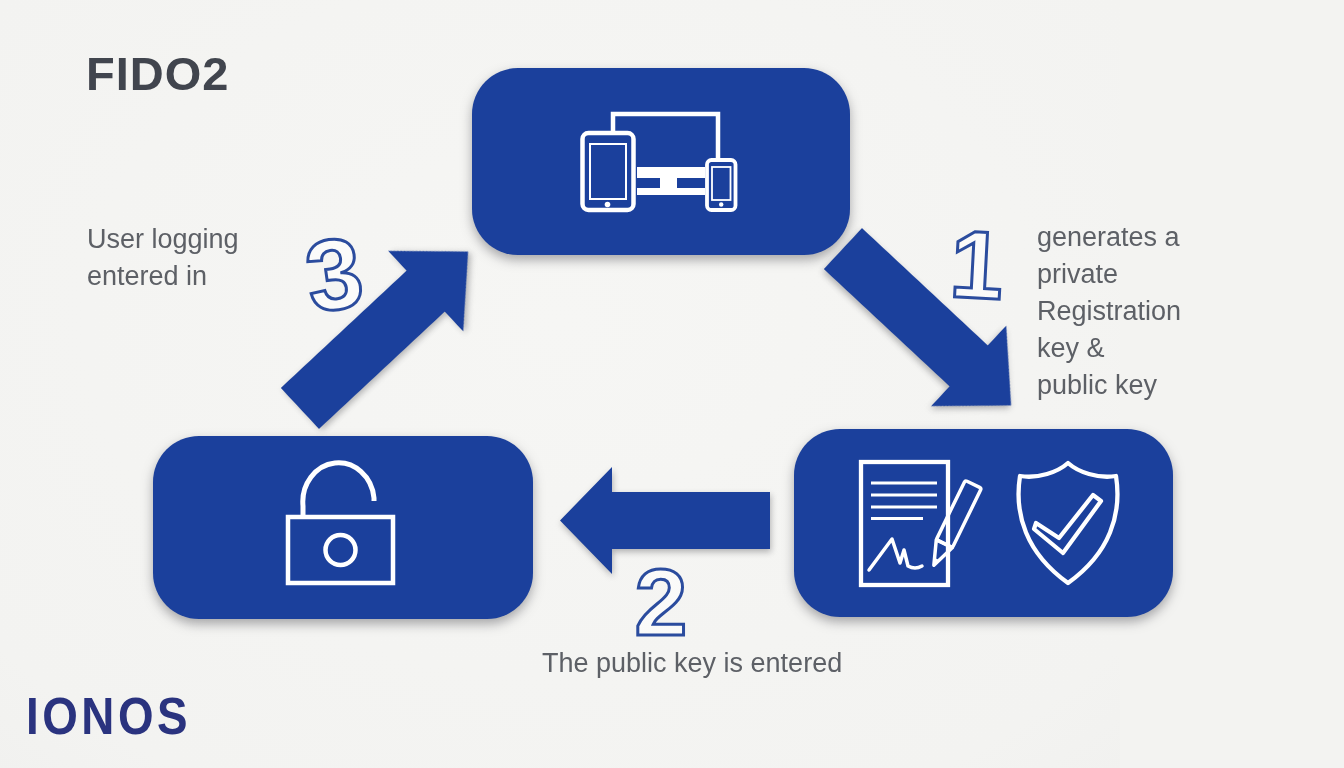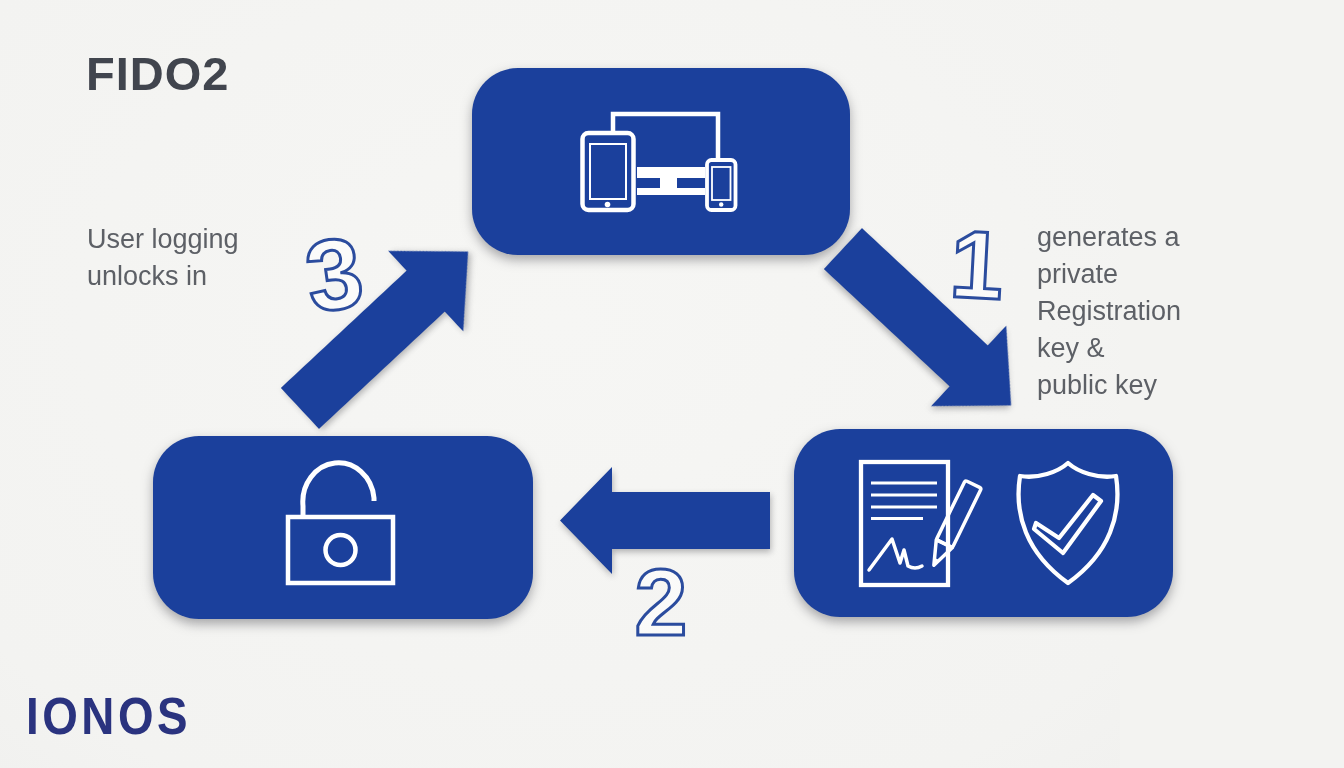--- a/index.html
+++ b/index.html
@@ -128,21 +128,22 @@
   <svg class="num abs" id="num3" width="94" height="96" viewBox="0 0 94 96">
     <text x="47" y="85" font-size="100" text-anchor="middle">3</text>
   </svg>
 
   <div class="label" id="label1">
     <span>generates a private</span>
     <span>Registration</span>
     <span>key &amp; public key</span>
   </div>
   <div class="label" id="label2">
+    <span>The public key is entered</span>
   </div>
   <div class="label" id="label3">
     <span>User logging</span>
-    <span>unlocks in</span>
+    <span>entered in</span>
   </div>
 
   <div id="brand">IONOS</div>
 
 </div>
 
 </body></html>

